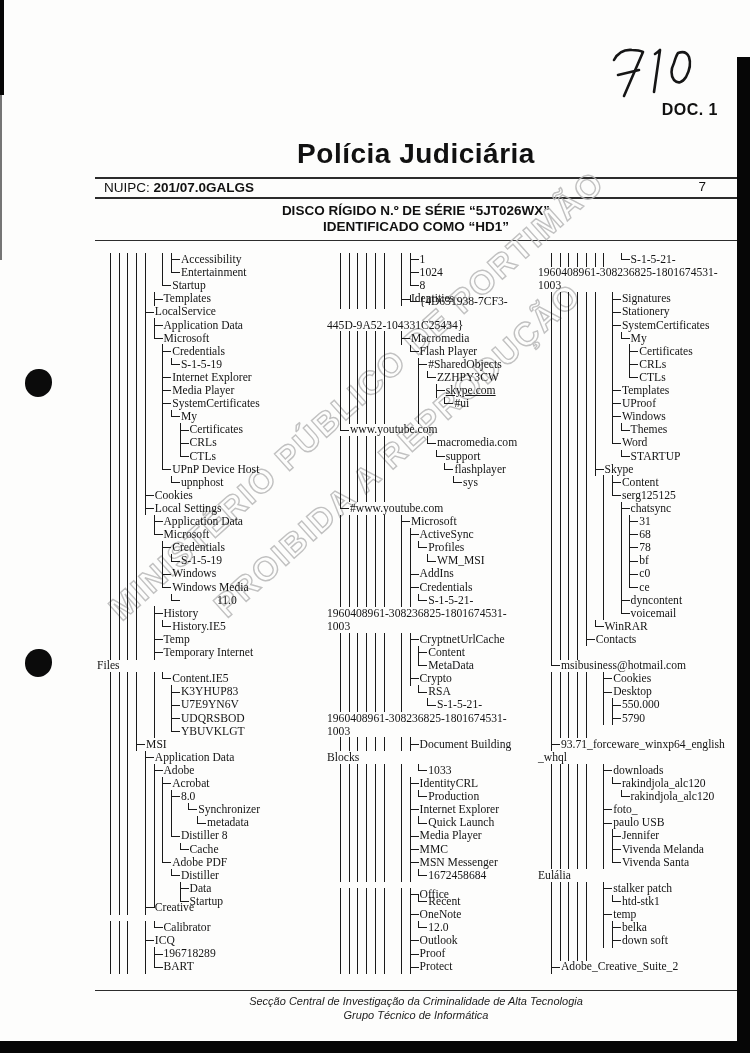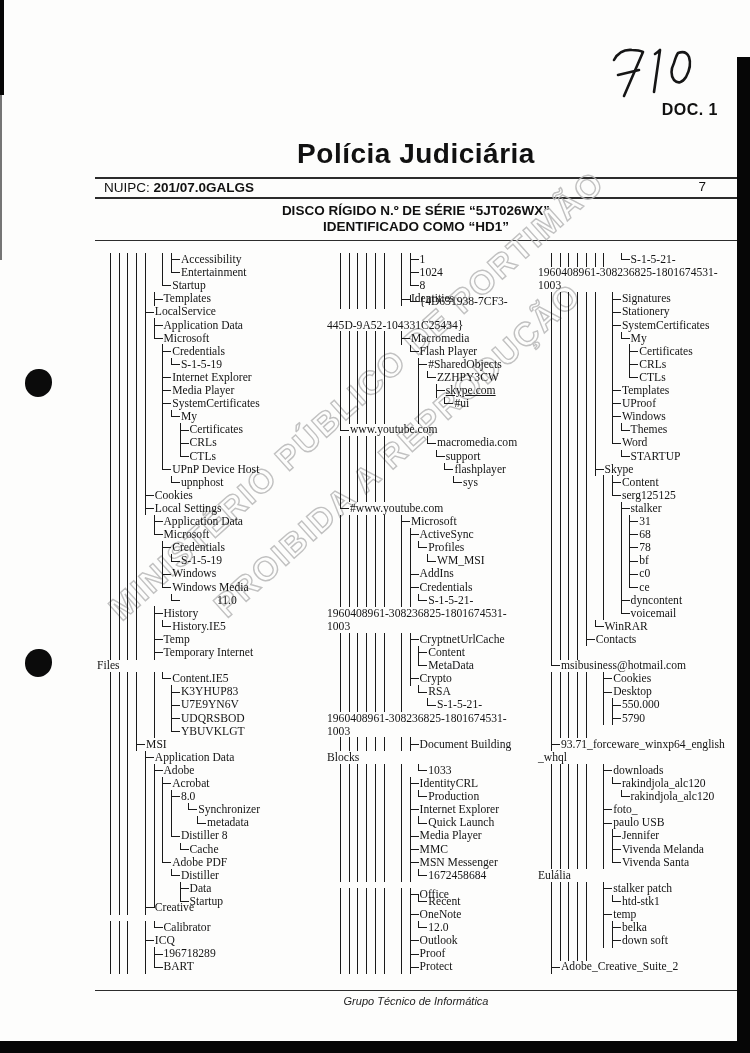--- a/index.html
+++ b/index.html
@@ -1402,21 +1402,21 @@
       </div>
       <div class="trow" style="top: 248.9px;">
         <i class="tp" style="left: 13px;"></i>
         <i class="tp" style="left: 21.7px;"></i>
         <i class="tp" style="left: 30.4px;"></i>
         <i class="tp" style="left: 39.1px;"></i>
         <i class="tp" style="left: 47.8px;"></i>
         <i class="tp" style="left: 65.2px;"></i>
         <i class="tp" style="left: 82.6px;"></i>
         <i class="tz" style="left: 82.6px;"></i>
-        <span class="tl" style="left: 92.6px;">stalker</span>
+        <span class="tl" style="left: 92.6px;">chatsync</span>
       </div>
       <div class="trow" style="top: 262px;">
         <i class="tp" style="left: 13px;"></i>
         <i class="tp" style="left: 21.7px;"></i>
         <i class="tp" style="left: 30.4px;"></i>
         <i class="tp" style="left: 39.1px;"></i>
         <i class="tp" style="left: 47.8px;"></i>
         <i class="tp" style="left: 65.2px;"></i>
         <i class="tp" style="left: 82.6px;"></i>
         <i class="tp" style="left: 91.3px;"></i>
@@ -1743,14 +1743,15 @@
       <div class="trow" style="top: 707.4px;">
         <i class="tp" style="left: 13px;"></i>
         <i class="tz" style="left: 13px;"></i>
         <span class="tl" style="left: 23px;">Adobe_Creative_Suite_2</span>
       </div>
     </div>
 </div>
 
 <div class="rule" style="top:990px;border-top-width:1.6px;"></div>
 <div class="footer">
+  <div>Secção Central de Investigação da Criminalidade de Alta Tecnologia</div>
   <div>Grupo Técnico de Informática</div>
 </div>
 
 </body></html>

